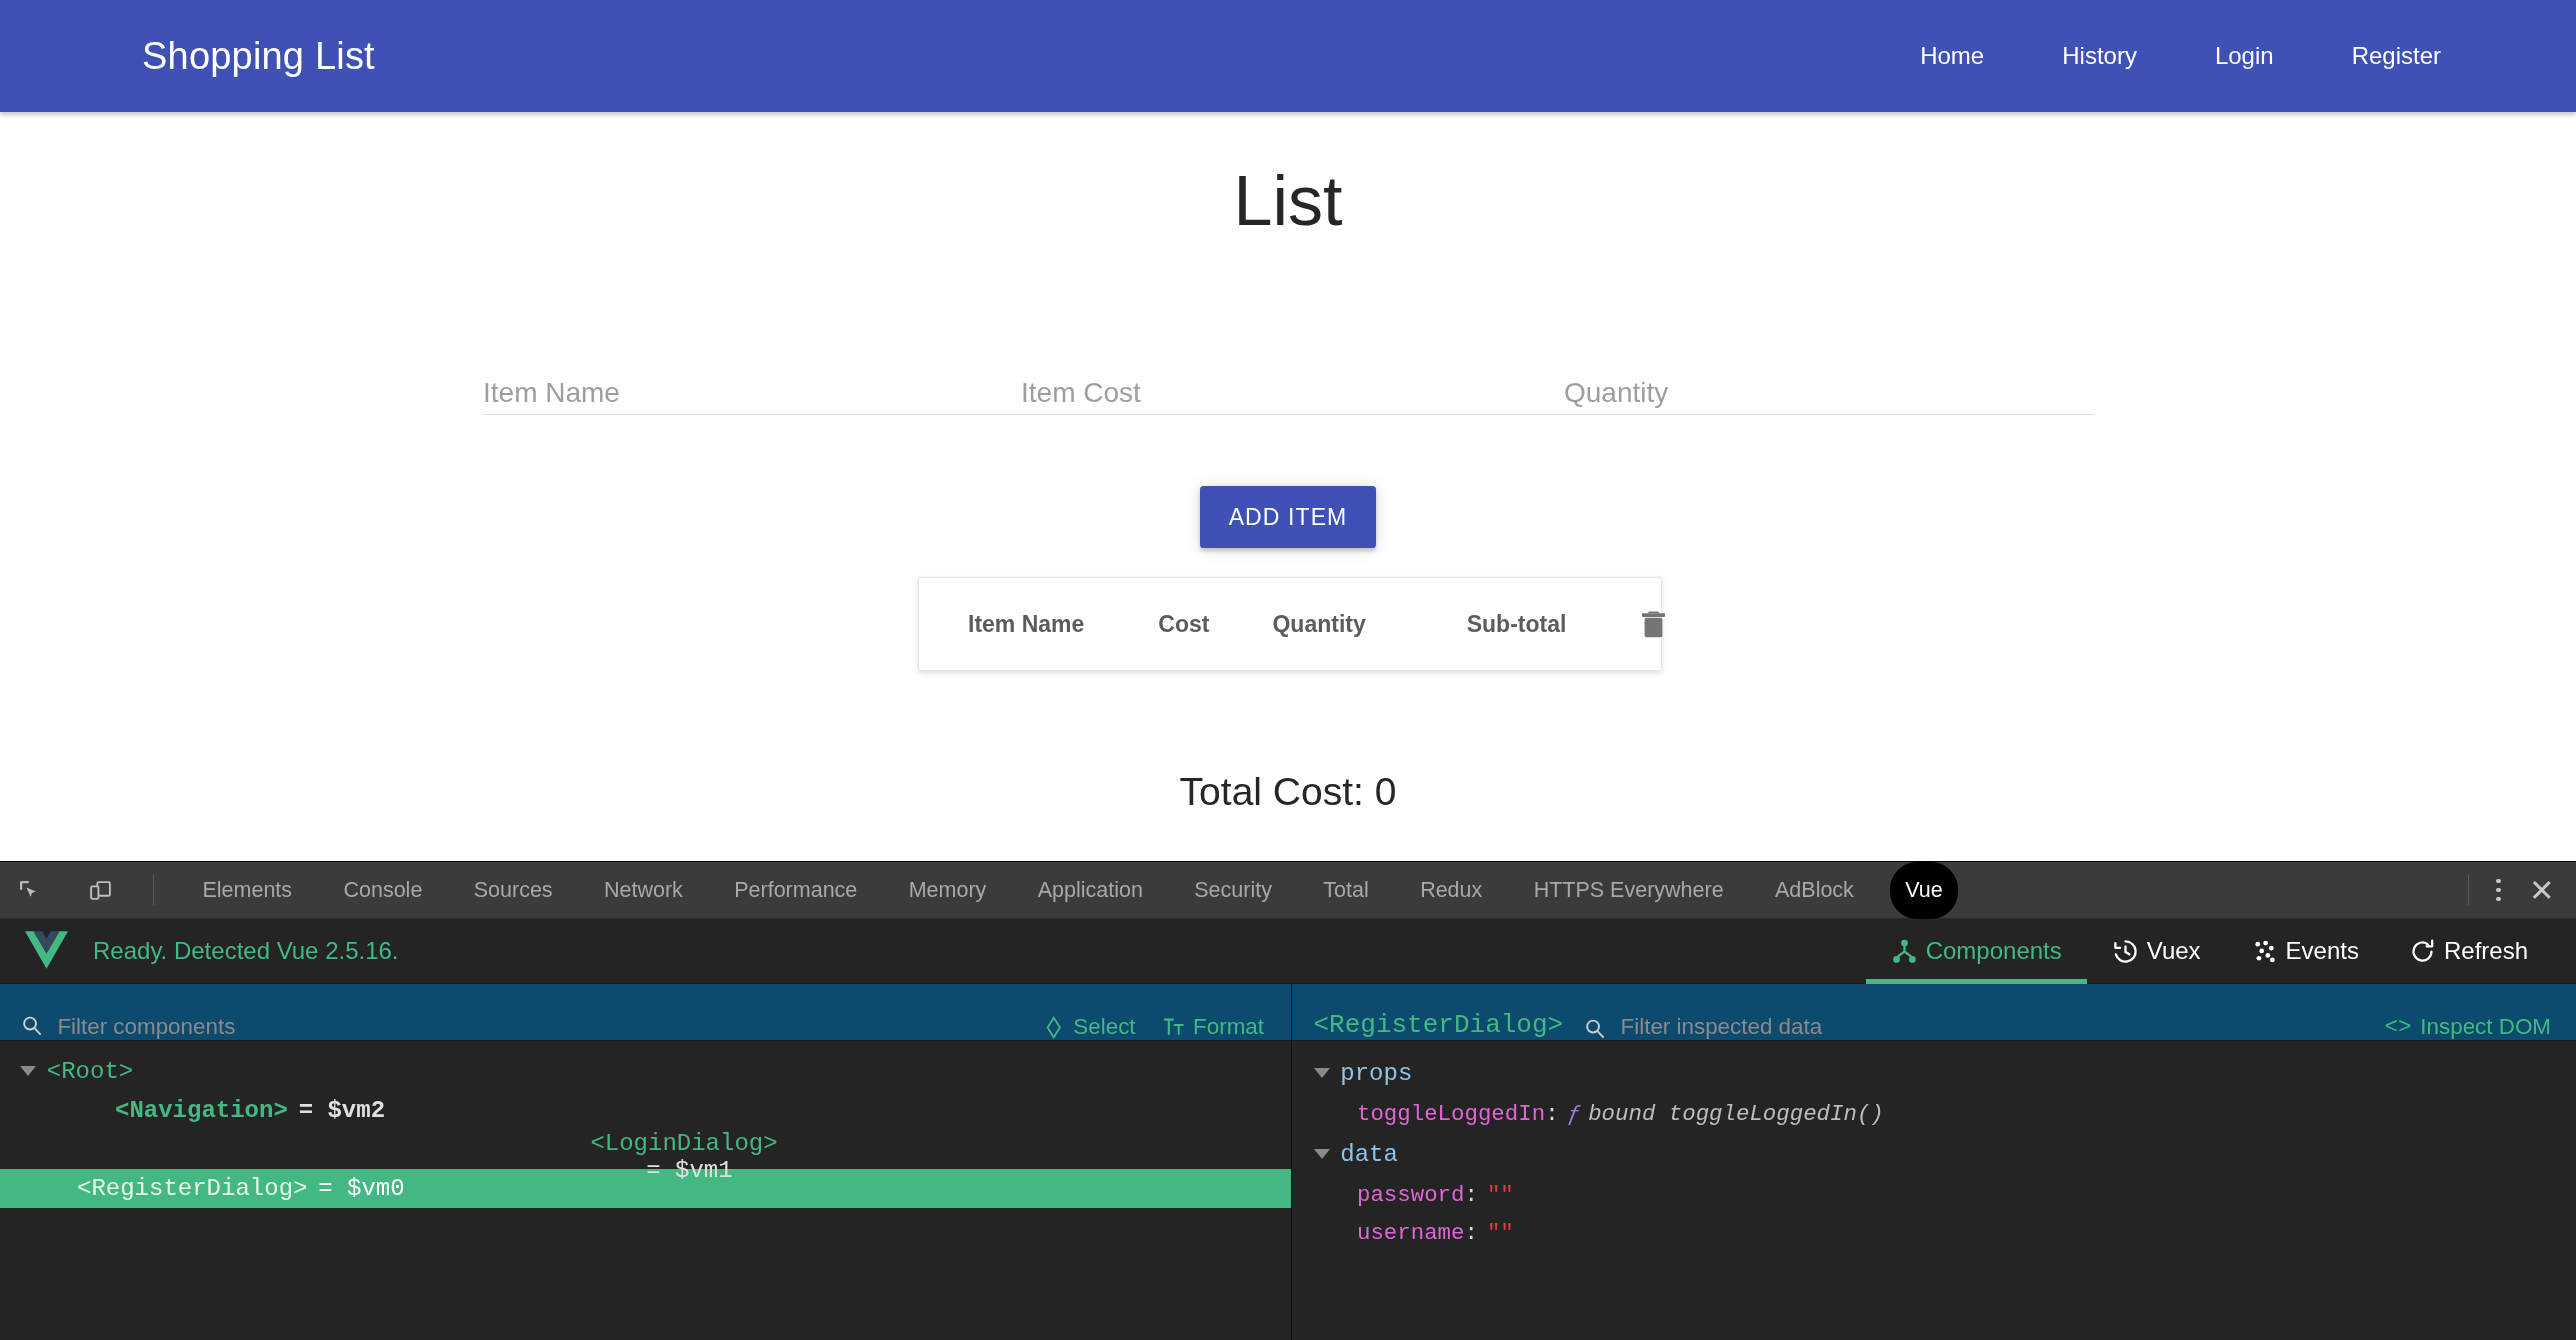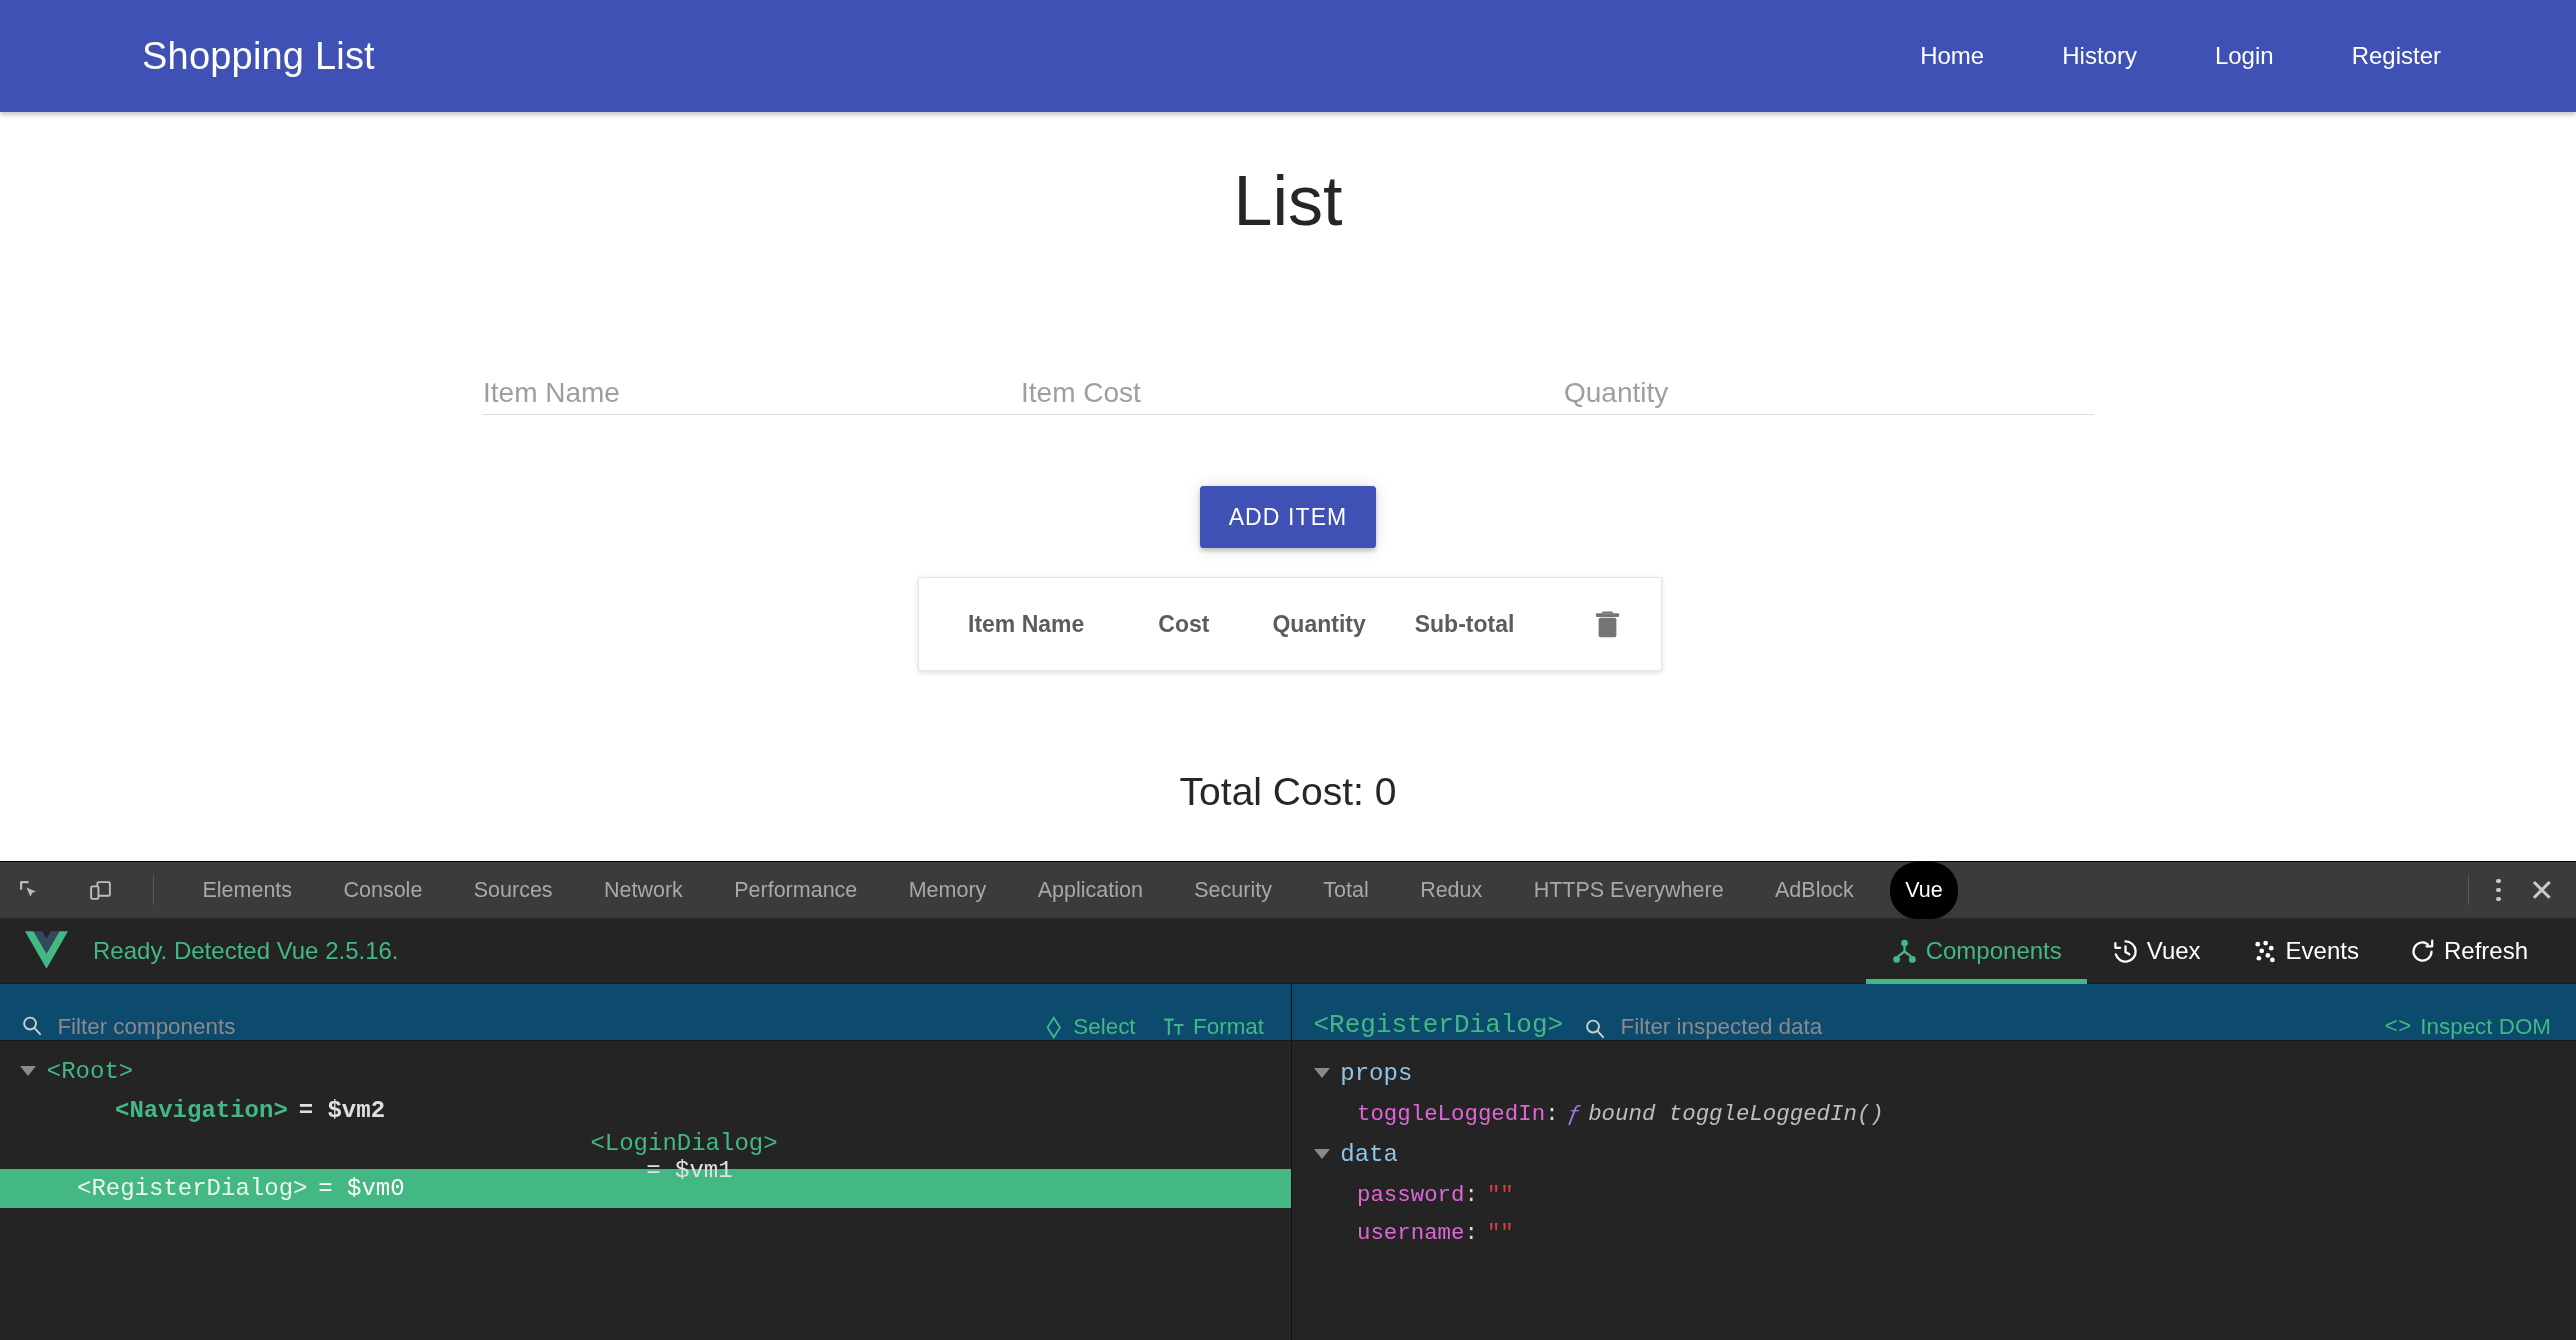--- a/index.html
+++ b/index.html
@@ -111,21 +111,21 @@
   }
   .th {
     font-size: 23px;
     font-weight: bold;
     color: #5c5c5c;
     white-space: nowrap;
   }
   .th.c1 { margin-left: 49px; }
   .th.c2 { margin-left: 74px; }
   .th.c3 { margin-left: 63px; }
-  .th.c4 { margin-left: 49px; }
+  .th.c4 { margin-left: 101px; }
   .trash-wrap {
     margin-left: 74px;
     display: flex; align-items: center; justify-content: center;
     width: 39px; height: 39px;
     cursor: pointer;
   }
   .trash-svg { display: block; }
 
   .total-cost {
     position: absolute; left: 0; top: 770px;

